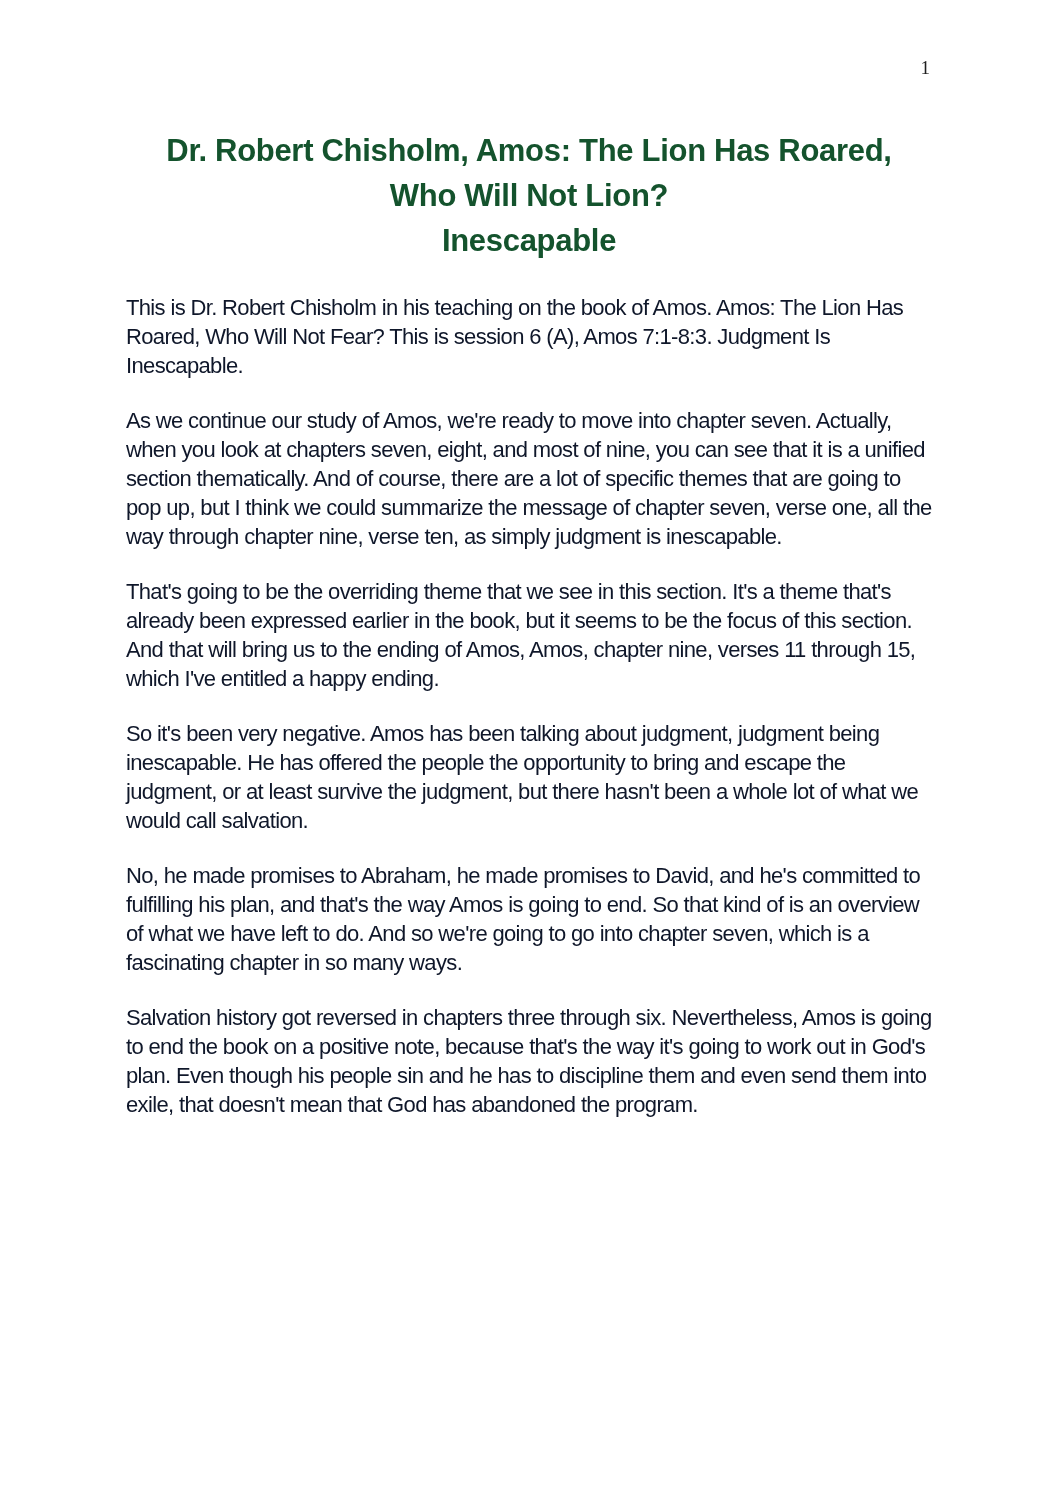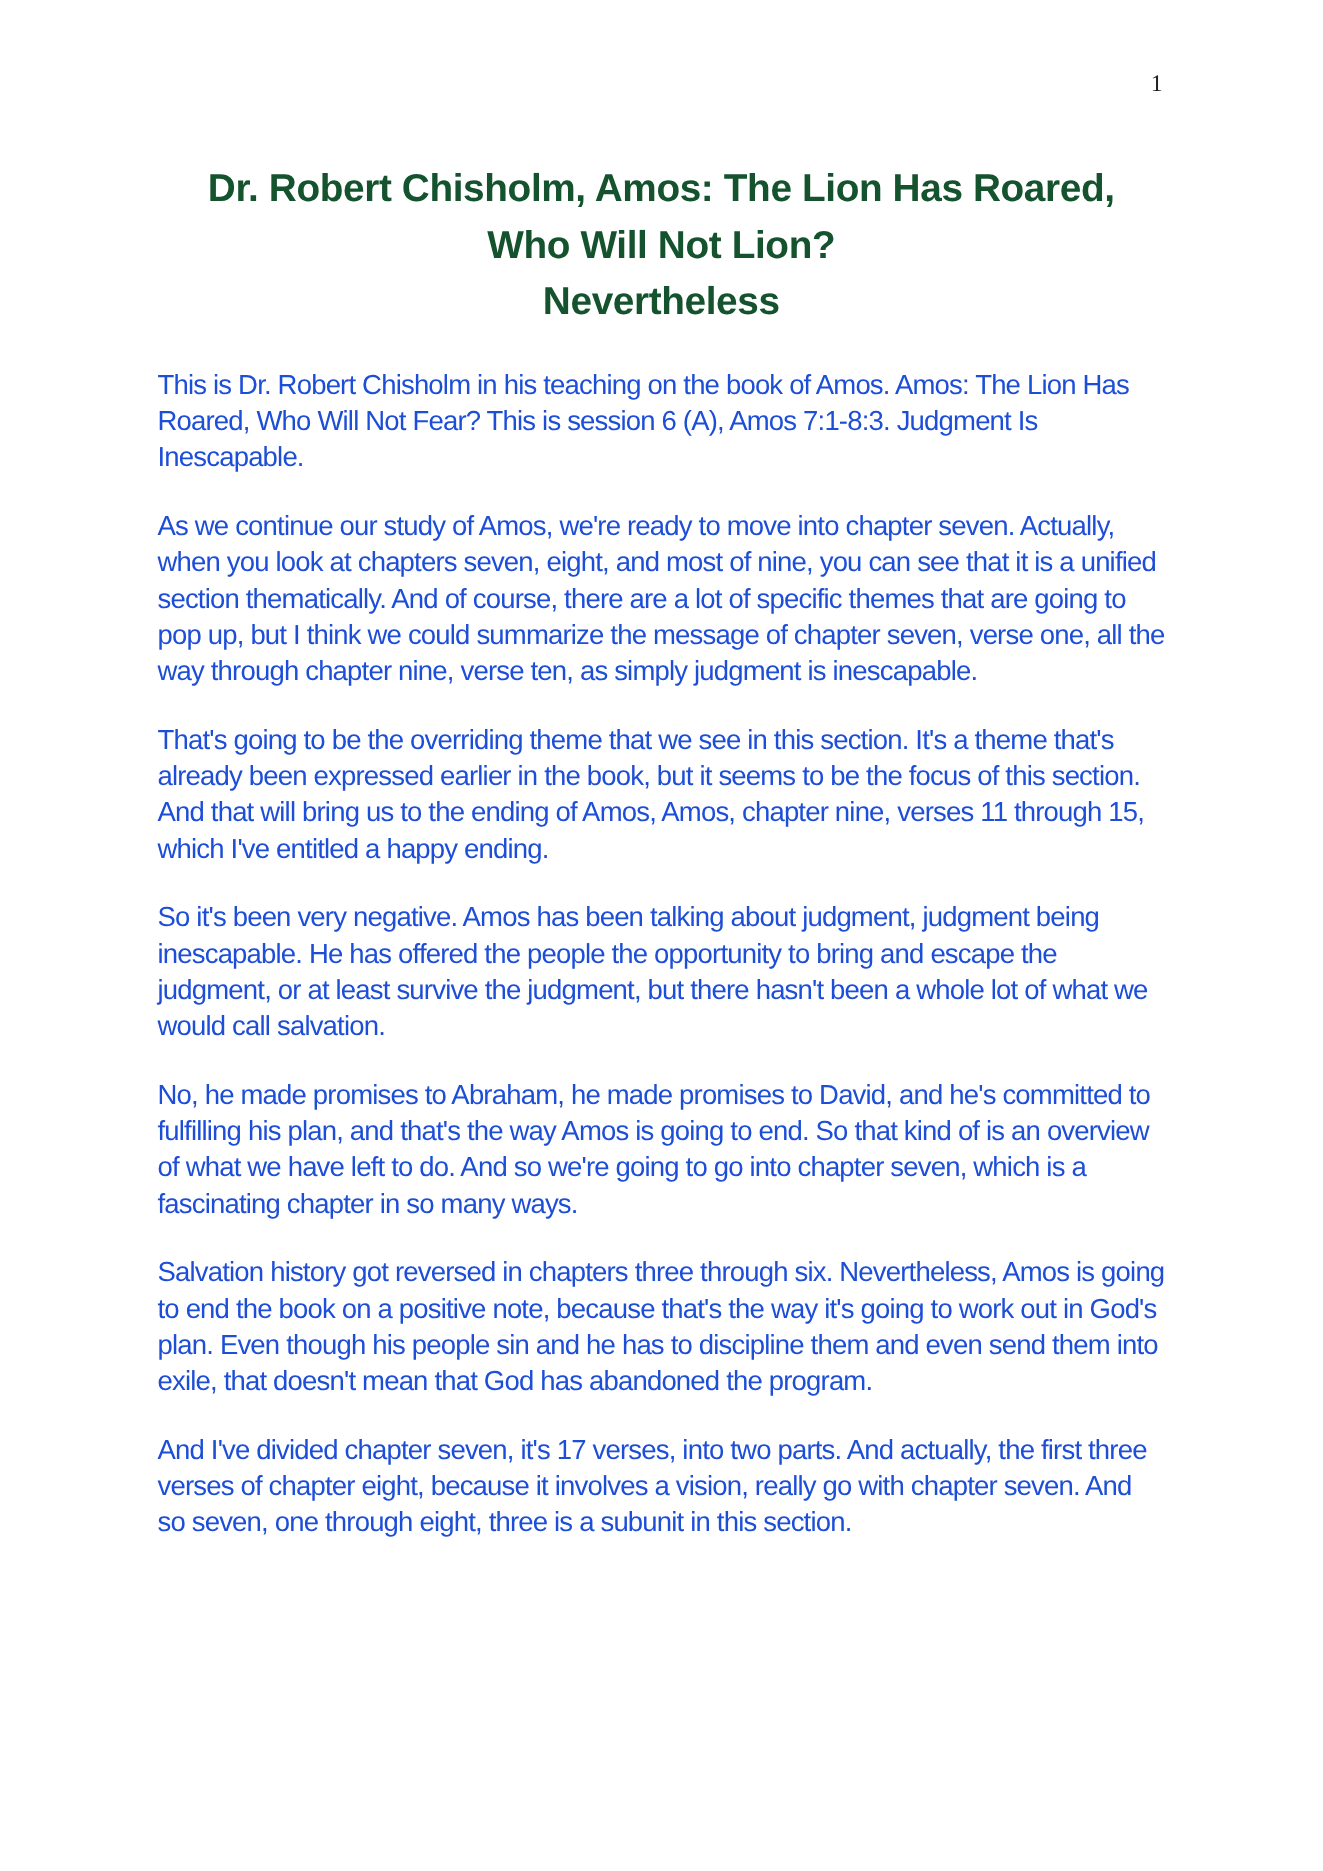--- a/index.html
+++ b/index.html
@@ -38,42 +38,41 @@
   }
   .title-line {
     display: block;
     white-space: pre-wrap;
   }
   .body {
     margin-top: 30px;
     font-size: 22px;
     line-height: 29px;
     letter-spacing: -0.65px;
-    color: #1d4ed8;
+    color: #0f172a;
   }
   .body p {
     margin: 0 0 26px 0;
   }
 </style>
 </head>
 <body>
 
 <div class="page">
 
   <div class="page-number">1</div>
 
   <h1 class="title">
     <span class="title-line">Dr. Robert Chisholm, Amos: The Lion Has Roared,</span>
     <span class="title-line">Who Will Not Lion?</span>
-    <span class="title-line">Nevertheless</span>
+    <span class="title-line">Inescapable</span>
   </h1>
 
   <div class="body">
     <p>This is Dr. Robert Chisholm in his teaching on the book of Amos. Amos: The Lion Has Roared, Who Will Not Fear? This is session 6 (A), Amos 7:1-8:3. Judgment Is Inescapable.</p>
     <p>As we continue our study of Amos, we're ready to move into chapter seven. Actually, when you look at chapters seven, eight, and most of nine, you can see that it is a unified section thematically. And of course, there are a lot of specific themes that are going to pop up, but I think we could summarize the message of chapter seven, verse one, all the way through chapter nine, verse ten, as simply judgment is inescapable.</p>
     <p>That's going to be the overriding theme that we see in this section. It's a theme that's already been expressed earlier in the book, but it seems to be the focus of this section. And that will bring us to the ending of Amos, Amos, chapter nine, verses 11 through 15, which I've entitled a happy ending.</p>
     <p>So it's been very negative. Amos has been talking about judgment, judgment being inescapable. He has offered the people the opportunity to bring and escape the judgment, or at least survive the judgment, but there hasn't been a whole lot of what we would call salvation.</p>
     <p>No, he made promises to Abraham, he made promises to David, and he's committed to fulfilling his plan, and that's the way Amos is going to end. So that kind of is an overview of what we have left to do. And so we're going to go into chapter seven, which is a fascinating chapter in so many ways.</p>
     <p>Salvation history got reversed in chapters three through six. Nevertheless, Amos is going to end the book on a positive note, because that's the way it's going to work out in God's plan. Even though his people sin and he has to discipline them and even send them into exile, that doesn't mean that God has abandoned the program.</p>
-    <p>And I've divided chapter seven, it's 17 verses, into two parts. And actually, the first three verses of chapter eight, because it involves a vision, really go with chapter seven. And so seven, one through eight, three is a subunit in this section.</p>
   </div>
 
 </div>
 
 </body></html>

